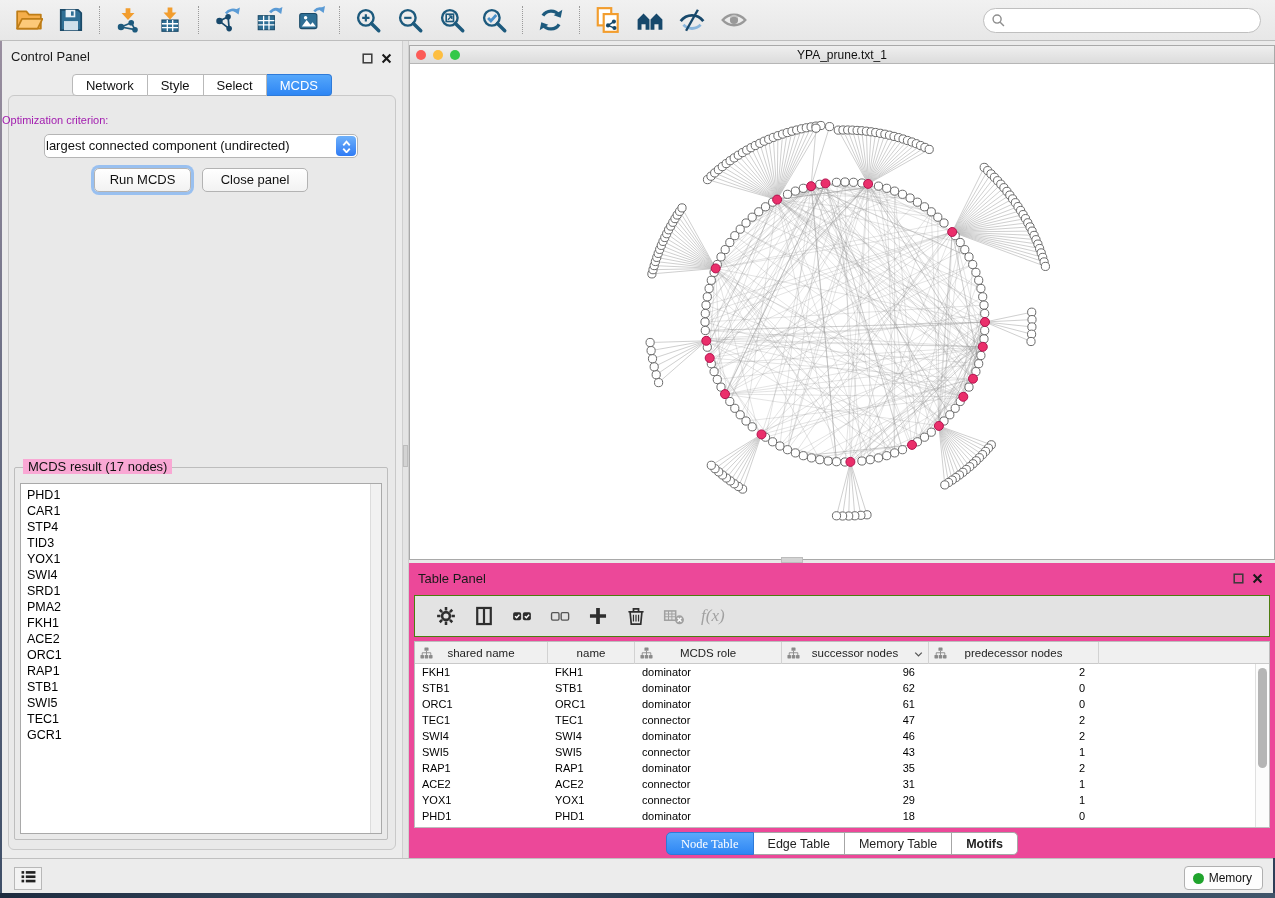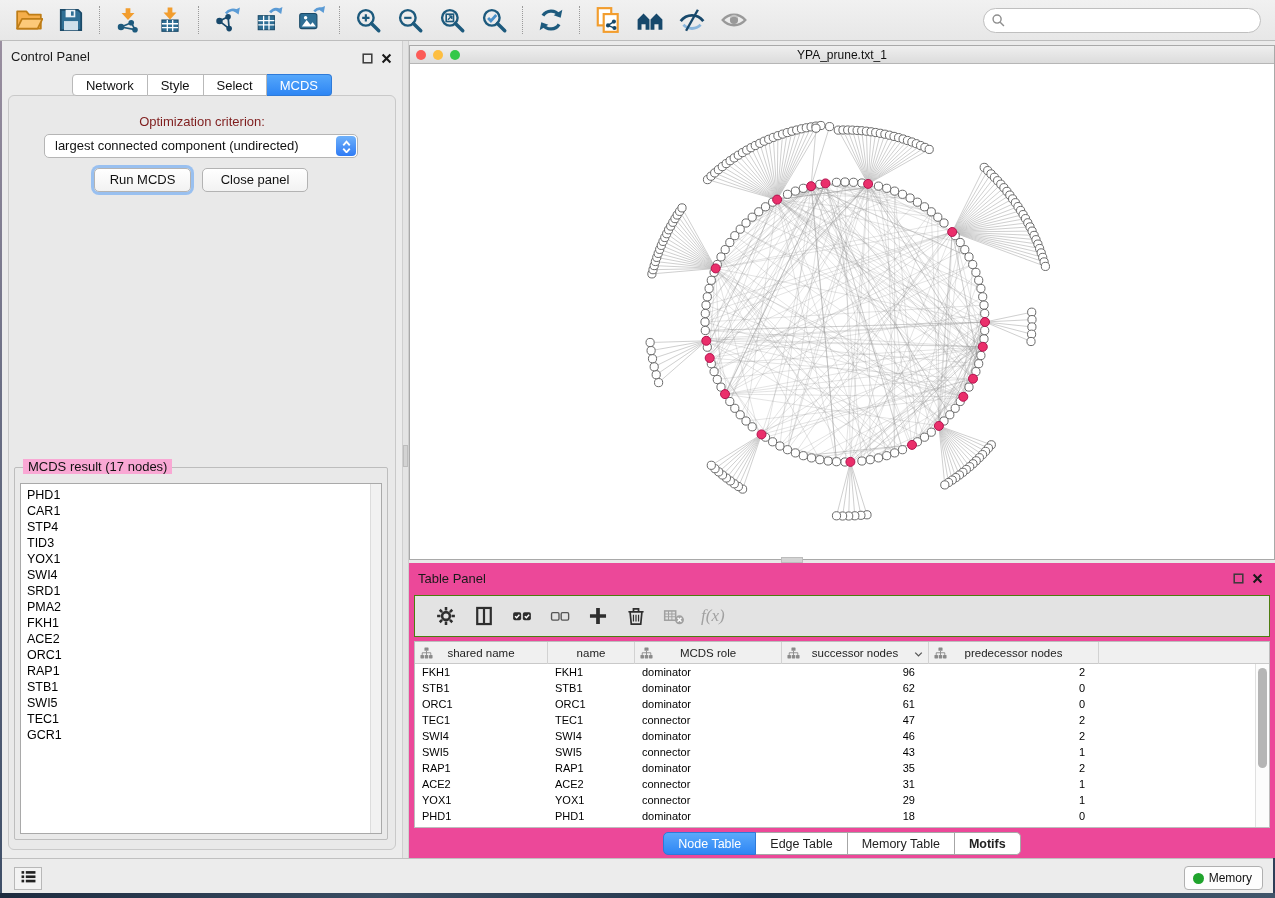--- a/index.html
+++ b/index.html
@@ -31,23 +31,23 @@
   .win-icons { position:absolute; top:9px; display:flex; gap:8px; align-items:center; }
   .cpanel .win-icons { right:10px; }
   .cp-content { position:absolute; left:6px; top:54px; right:6px; bottom:8px;
     background:#e9e9e9; border:1px solid #c9c9c9; border-radius:6px; }
   .tabs { position:absolute; top:33px; left:0; right:0; height:22px; display:flex; justify-content:center; z-index:2; }
   .tab { height:22px; padding:0 13px; font-size:13px; line-height:21px; background:#fff; color:#111;
     border:1px solid #b9b9b9; border-left-width:0; cursor:default; }
   .tab:first-child { border-left-width:1px; border-radius:4px 0 0 4px; }
   .tab:last-child { border-radius:0 4px 4px 0; }
   .tab.sel { background:linear-gradient(180deg,#55a7fb,#2e86f4); color:#fff; border-color:#2e7ad8; }
-  .opt-label { position:absolute; top:73px; left:0; right:0; text-align:center; font-size:13px; color:#7f1d1d; }
+  .opt-label { position:absolute; top:73px; left:0; right:0; text-align:left; font-size:11px; color:#a21caf; }
   .selectbox { position:absolute; left:42px; top:93px; width:314px; height:24px; background:#fff;
-    border:1px solid #b5b5b5; border-radius:5px; font-size:13px; line-height:22px; padding-left:10px; color:#111; }
+    border:1px solid #b5b5b5; border-radius:5px; font-size:13px; line-height:22px; padding-left:1px; color:#111; }
   .selectbox .spinner { position:absolute; right:1px; top:1px; width:20px; height:20px; border-radius:4px;
     background:linear-gradient(180deg,#6fb1fa,#2f7bf5); display:flex; flex-direction:column; align-items:center; justify-content:center; }
   .btn { position:absolute; height:24px; background:linear-gradient(180deg,#ffffff,#f2f2f2);
     border:1px solid #b3b3b3; border-radius:5px; font-size:13px; color:#111; text-align:center; line-height:22px; cursor:default; }
   .btn.focusring { box-shadow:0 0 0 3px rgba(110,170,245,.65); }
   .group { position:absolute; left:12px; top:426px; width:374px; height:373px; border:1px solid #bdbdbd;
     border-radius:2px; }
   .group-label { position:absolute; top:-9px; left:8px; background:#f9a8d4; padding:0 5px; font-size:13px; color:#111; }
   .mcds-list { position:absolute; left:5px; top:15px; right:5px; bottom:5px; background:#fff;
     border:1px solid #a9a9a9; overflow:hidden; }
@@ -90,21 +90,21 @@
   .td { font-size:11px; line-height:16px; color:#000; white-space:nowrap; overflow:hidden; }
   .td.l { text-align:left; padding-left:7px; }
   .td.r { text-align:right; padding-right:14px; }
   .vtrack { position:absolute; right:0; top:22px; bottom:0; width:14px; background:#fcfcfc; border-left:1px solid #e0e0e0; }
   .vthumb { position:absolute; right:2px; top:4px; width:9px; height:100px; background:#b5b5b5; border-radius:5px; }
   .btabs { position:absolute; left:0; right:0; top:269px; height:23px; display:flex; justify-content:center; }
   .btab { height:23px; padding:0 14px; font-size:12.5px; line-height:22px; background:#fff; color:#222;
     border:1px solid #a6a6a6; border-left-width:0; cursor:default; }
   .btab:first-child { border-left-width:1px; border-radius:5px 0 0 5px; }
   .btab:last-child { border-radius:0 5px 5px 0;font-weight:bold; }
-  .btab.sel { background:linear-gradient(180deg,#5aa9fb,#2e86f4); color:#fff; border-color:#2e7ad8; }
+  .btab.sel { background:linear-gradient(180deg,#5aa9fb,#2e86f4); color:#fff; border-color:#2e7ad8;font-family:Liberation Serif, serif; }
 
   
   .statusbar { position:absolute; left:2px; top:858px; width:1271px; height:35px; background:#ececec; border-top:1px solid #c0c0c0; }
   .listbtn { position:absolute; left:12px; top:8px; width:28px; height:23px; background:#f3f3f3; border:1px solid #b8b8b8;
     display:flex; align-items:center; justify-content:center; }
   .membtn { position:absolute; right:10px; top:7px; height:24px; padding:0 10px 0 8px; background:#fdfdfd;
     border:1px solid #b0b0b0; border-radius:4px; font-size:12px; line-height:22px; color:#111; display:flex; align-items:center; gap:5px; }
   .memdot { width:11px; height:11px; border-radius:50%; }
 </style>
 </head>

